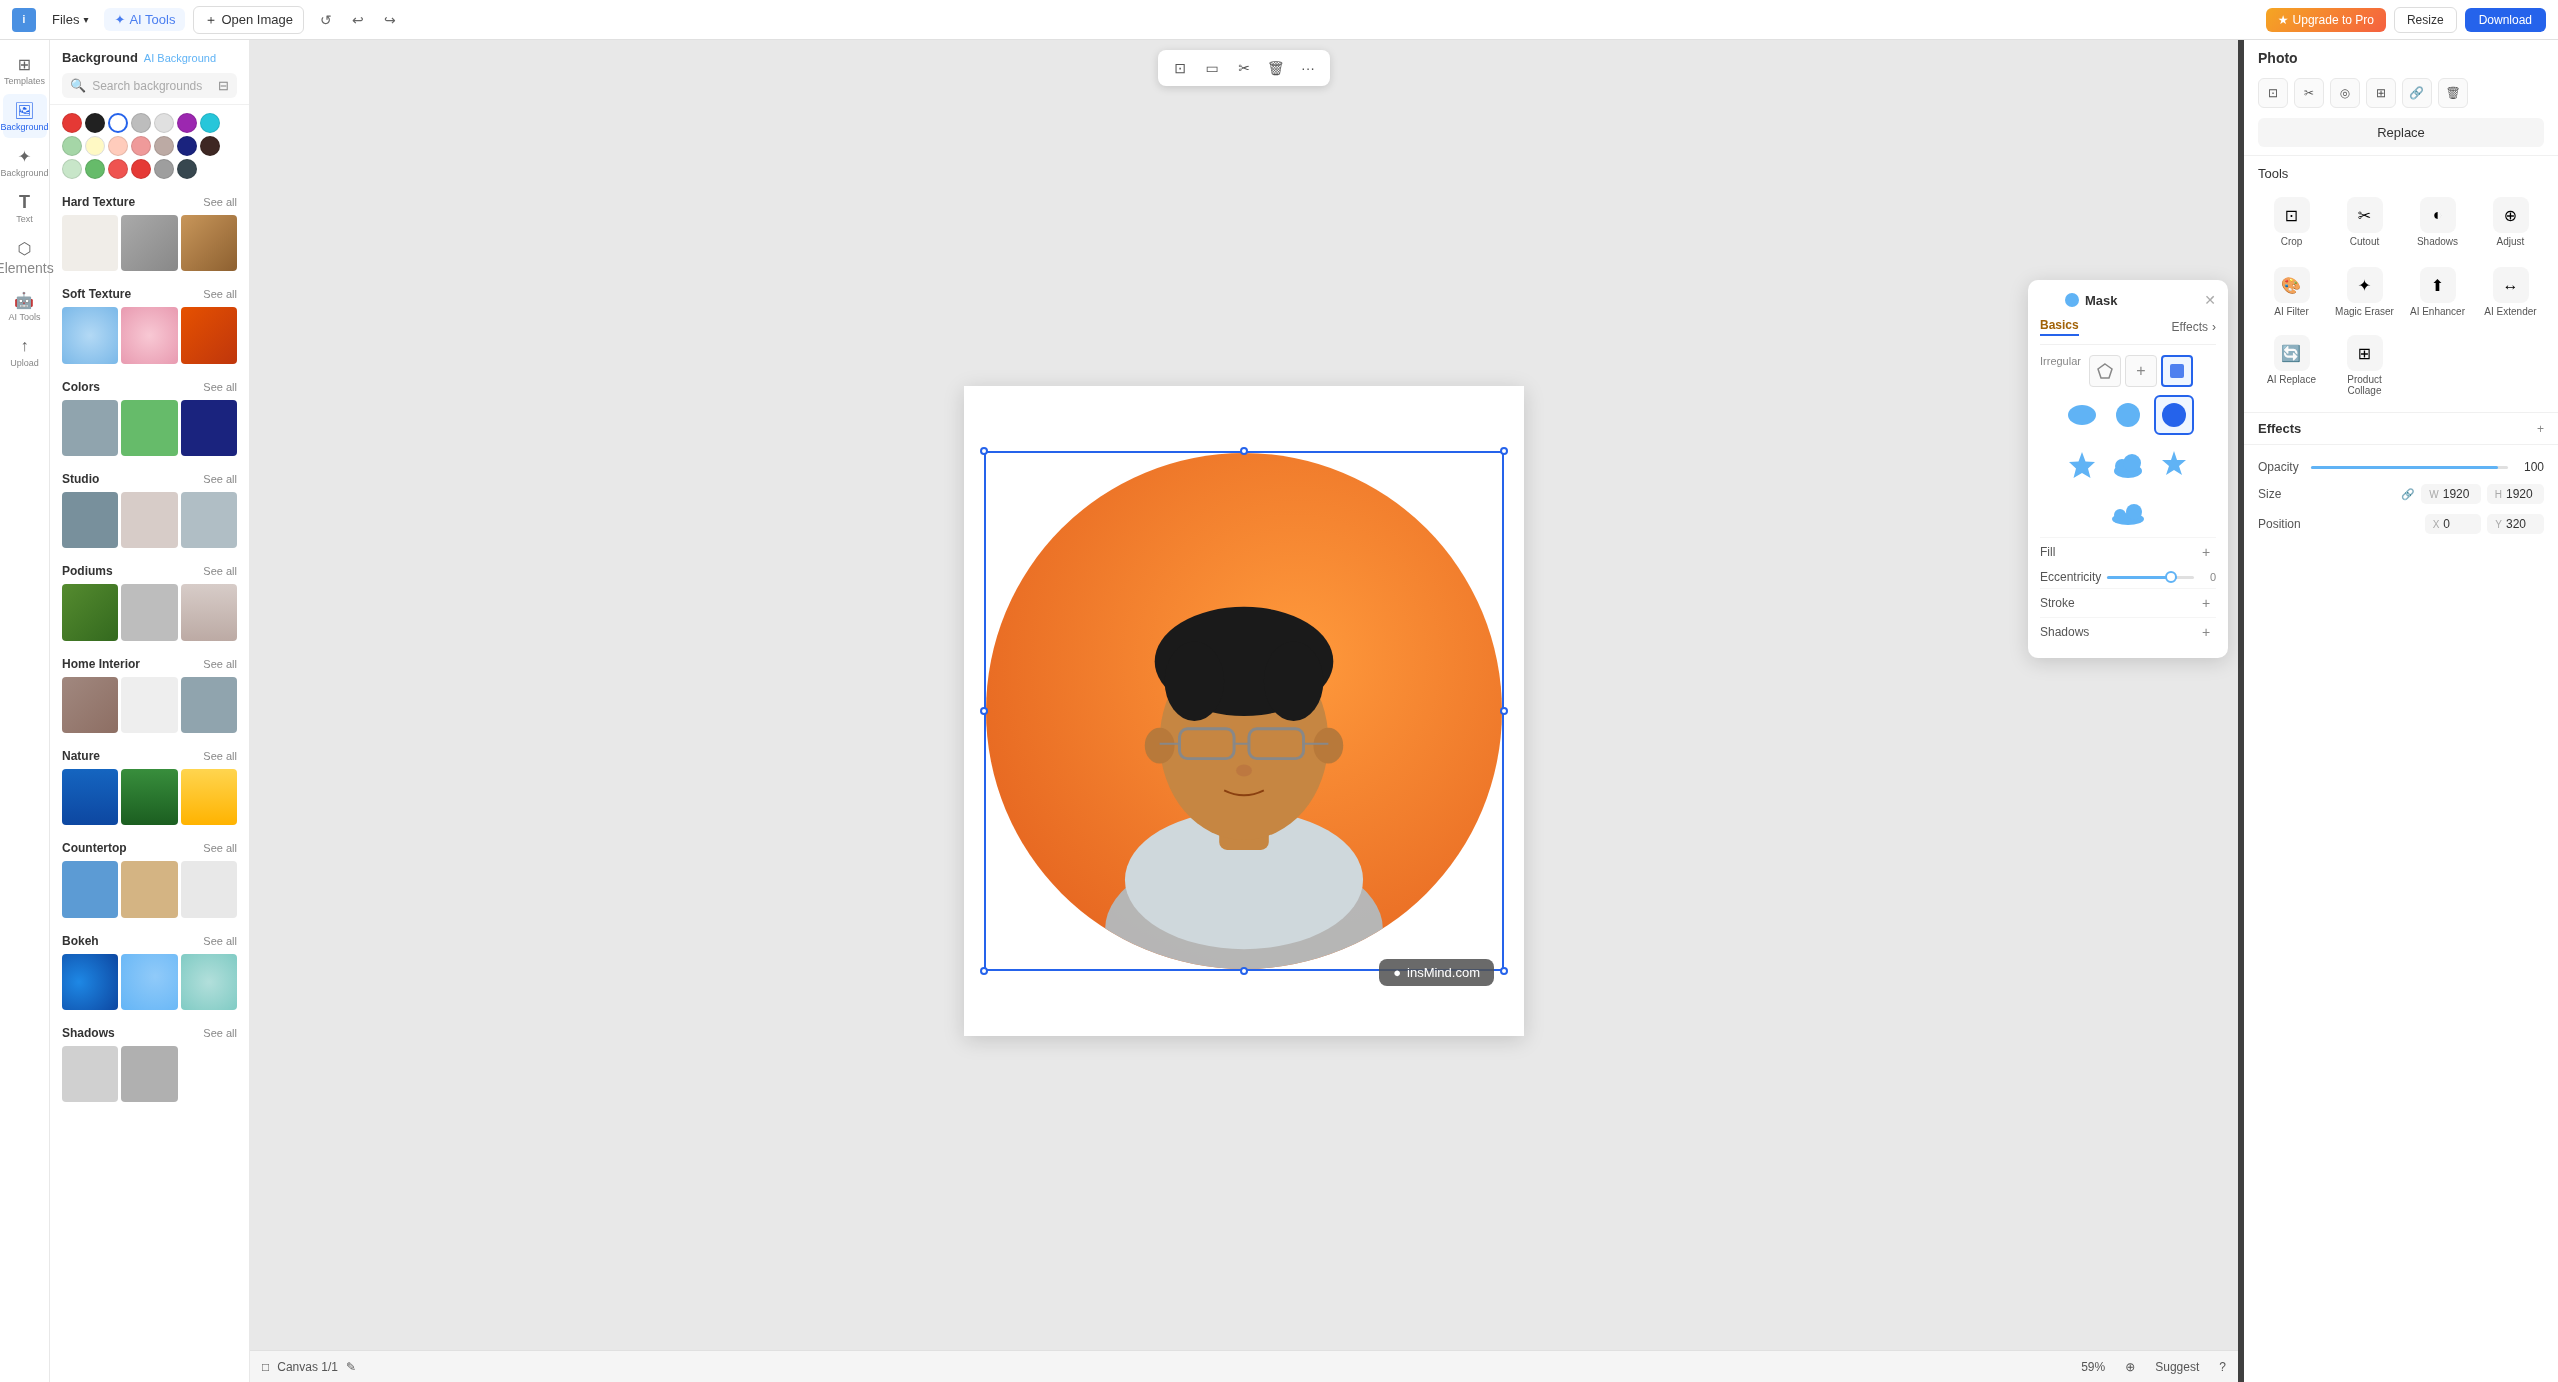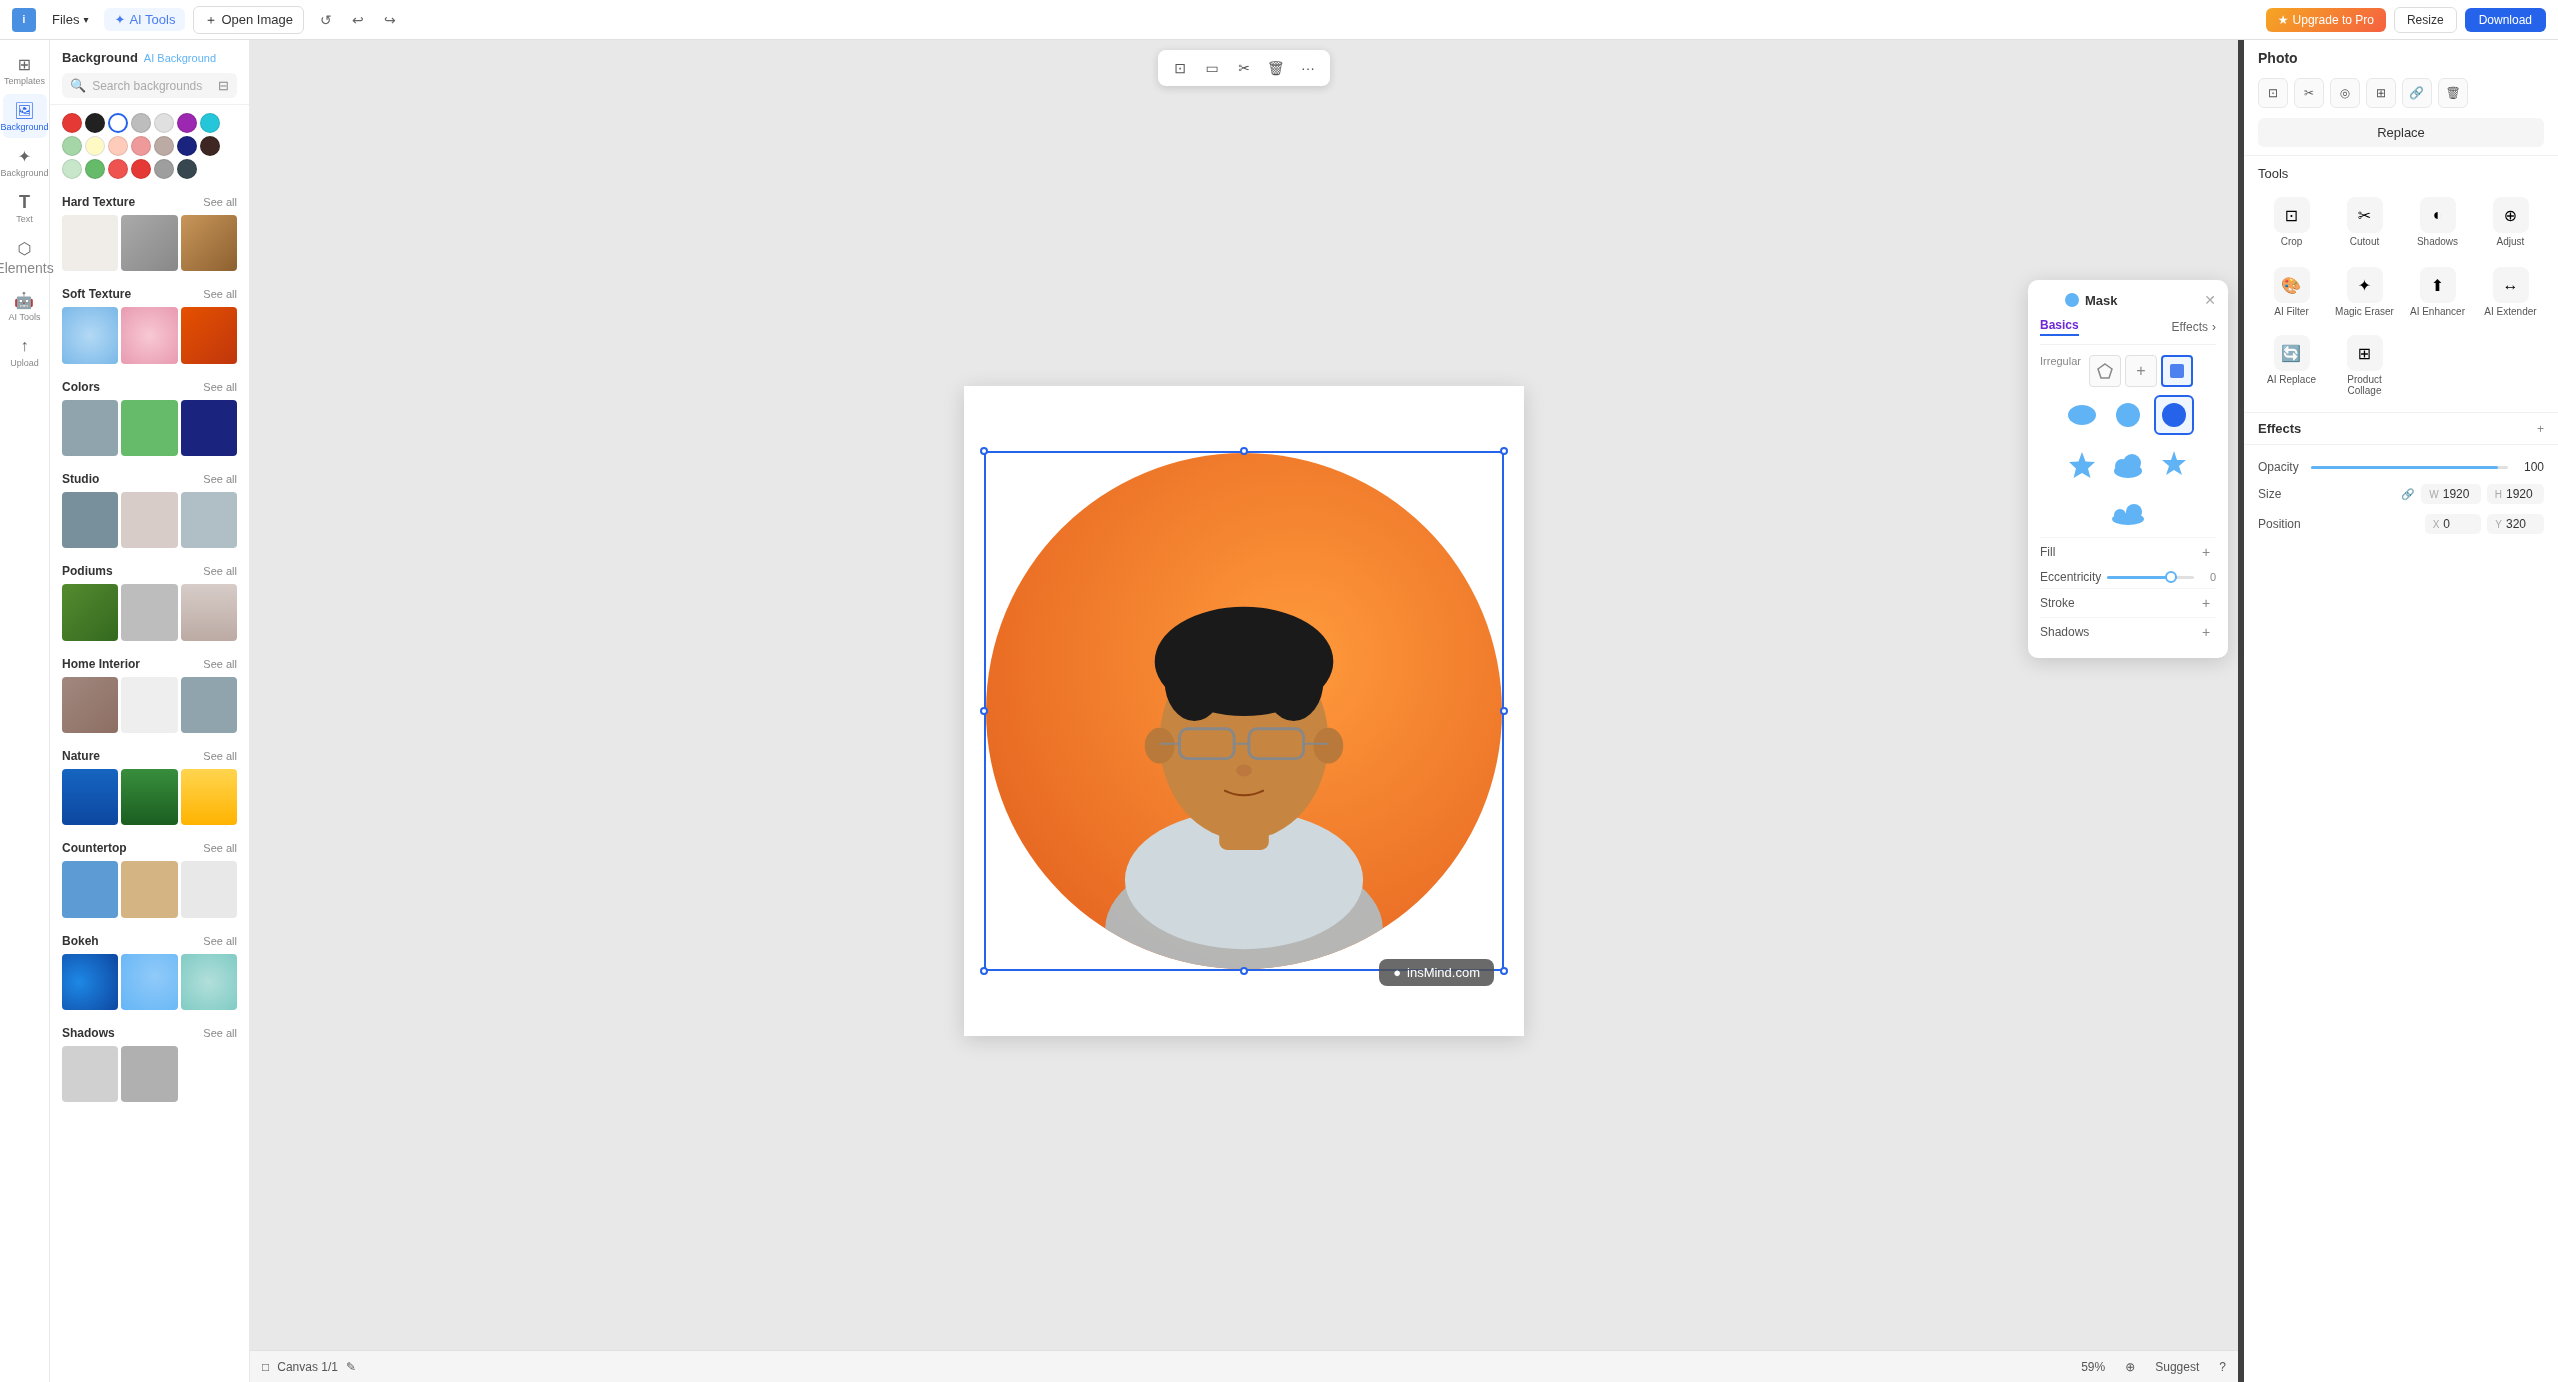--- a/index.html
+++ b/index.html
@@ -99,21 +99,21 @@
     .tools-row2 { display: grid; grid-template-columns: repeat(4, 1fr); gap: 6px; }
 
     
     .mask-panel { position: absolute; right: 330px; top: 280px; background: #fff; border-radius: 10px; box-shadow: 0 4px 20px rgba(0,0,0,0.15); width: 200px; padding: 12px; z-index: 50; }
     .mask-panel-header { display: flex; justify-content: space-between; align-items: center; margin-bottom: 10px; }
     .mask-panel-title { display: flex; align-items: center; gap: 6px; font-size: 13px; font-weight: 600; color: #333; padding-left: 25px; }
     .mask-dot { width: 14px; height: 14px; background: #60b3f5; border-radius: 50%; }
     .mask-close { color: #aaa; cursor: pointer; font-size: 14px; }
     .mask-tabs { display: flex; gap: 8px; margin-bottom: 10px; border-bottom: 1px solid #f0f0f0; padding-bottom: 8px; }
     .mask-tab { font-size: 12px; color: #666; cursor: pointer; padding-bottom: 2px; }
-    .mask-tab.active { color: #6d28d9; font-weight: 600; border-bottom: 2px solid #2563eb; }
+    .mask-tab.active { color: #a16207; font-weight: 600; border-bottom: 2px solid #2563eb; }
     .mask-tab-right { display: flex; align-items: center; gap: 4px; margin-left: auto; font-size: 12px; color: #666; cursor: pointer; }
 
     .mask-shapes-row { display: flex; gap: 4px; align-items: flex-start; margin-bottom: 8px; }
     .shape-type-label { font-size: 11px; color: #888; min-width: 45px; }
     .shape-btn { width: 32px; height: 32px; border-radius: 4px; display: flex; align-items: center; justify-content: center; cursor: pointer; border: 1px solid #e0e0e0; background: #fafafa; }
     .shape-btn.active { border: 2px solid #2563eb; background: #eff6ff; }
 
     .mask-circle-options { display: flex; gap: 6px; margin-bottom: 10px; justify-content: center; }
     .circle-opt { width: 40px; height: 40px; border-radius: 6px; border: 2px solid transparent; cursor: pointer; display: flex; align-items: center; justify-content: center; }
     .circle-opt.active { border-color: #2563eb; background: #eff6ff; }

